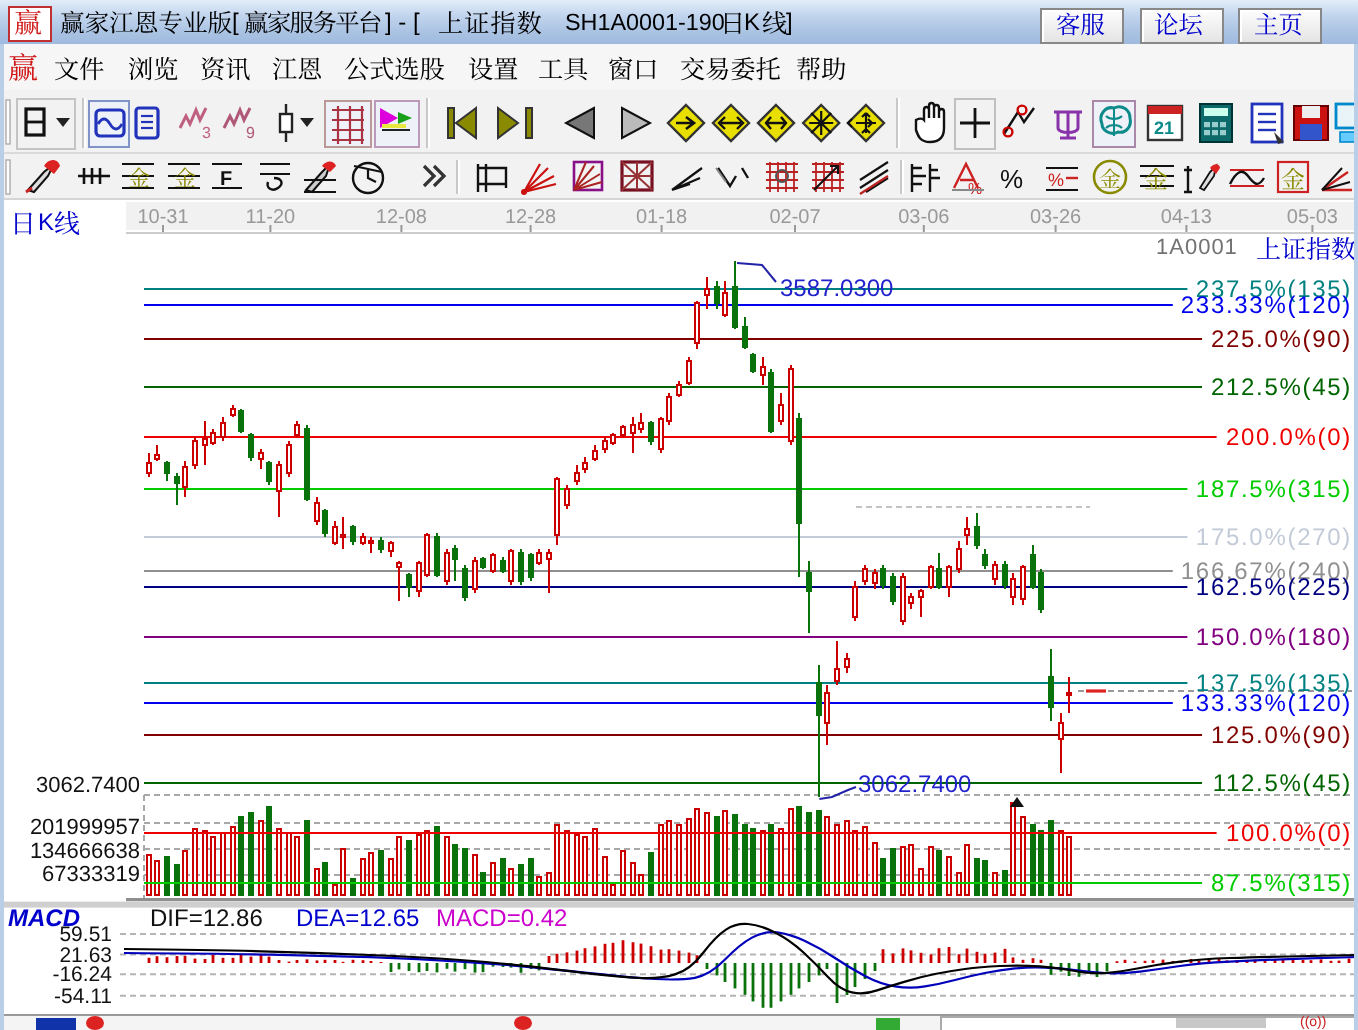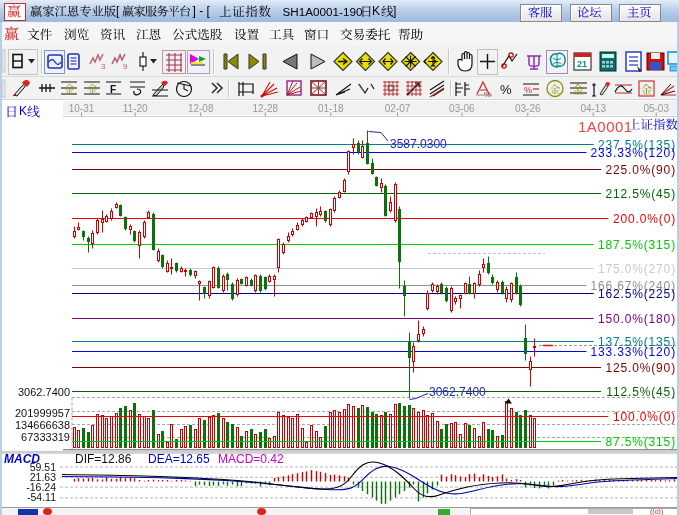--- a/index.html
+++ b/index.html
@@ -1001,21 +1001,21 @@
     <g fill="#0000cc">
       <use href="#g65e5" transform="translate(0.0,11.4) scale(0.01300,-0.01300)"></use>
     </g>
   </svg>
 <div class="lt" style="left:19px;top:104px;color:#0000cc;font-size:12px">K</div>
 <svg style="position:absolute;left:27.0px;top:104.5px;overflow:visible" width="15" height="18">
     <g fill="#0000cc">
       <use href="#g7ebf" transform="translate(0.0,11.4) scale(0.01300,-0.01300)"></use>
     </g>
   </svg>
-<div class="lt" style="left:578px;top:118px;color:#ef4444;font-size:15px;letter-spacing:0.5px">1A0001</div>
+<div class="lt" style="left:578px;top:118px;color:#737373;font-size:11px;letter-spacing:0.5px">1A0001</div>
 <svg style="position:absolute;left:628.0px;top:118.0px;overflow:visible" width="52" height="18">
     <g fill="#0000cc">
       <use href="#g4e0a" transform="translate(0.0,11.0) scale(0.01250,-0.01250)"></use>
       <use href="#g8bc1" transform="translate(12.5,11.0) scale(0.01250,-0.01250)"></use>
       <use href="#g6307" transform="translate(25.0,11.0) scale(0.01250,-0.01250)"></use>
       <use href="#g6570" transform="translate(37.5,11.0) scale(0.01250,-0.01250)"></use>
     </g>
   </svg>
 <div style="position:absolute;left:0;top:507px;width:679px;height:8px;background:#f4f4f4;border-top:1px solid #9a9a9a;"></div>
 <div style="position:absolute;left:18px;top:509px;width:20px;height:6px;background:#1133aa;"></div>

